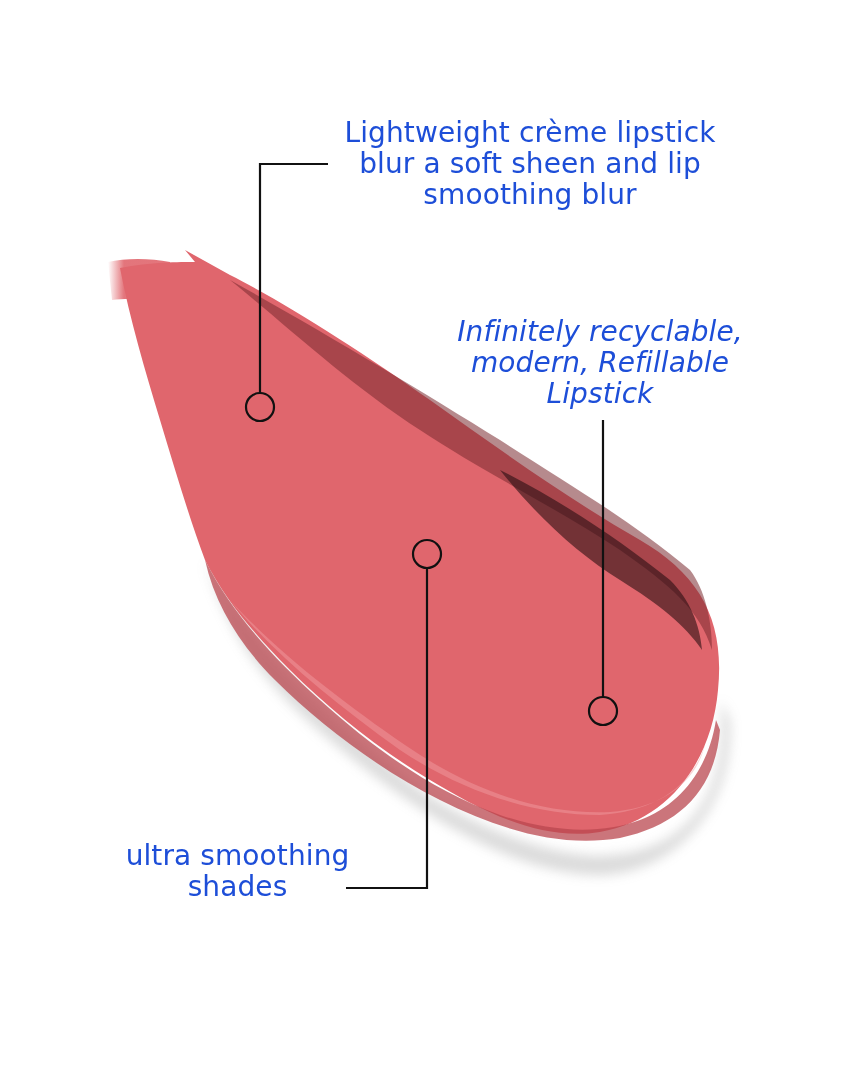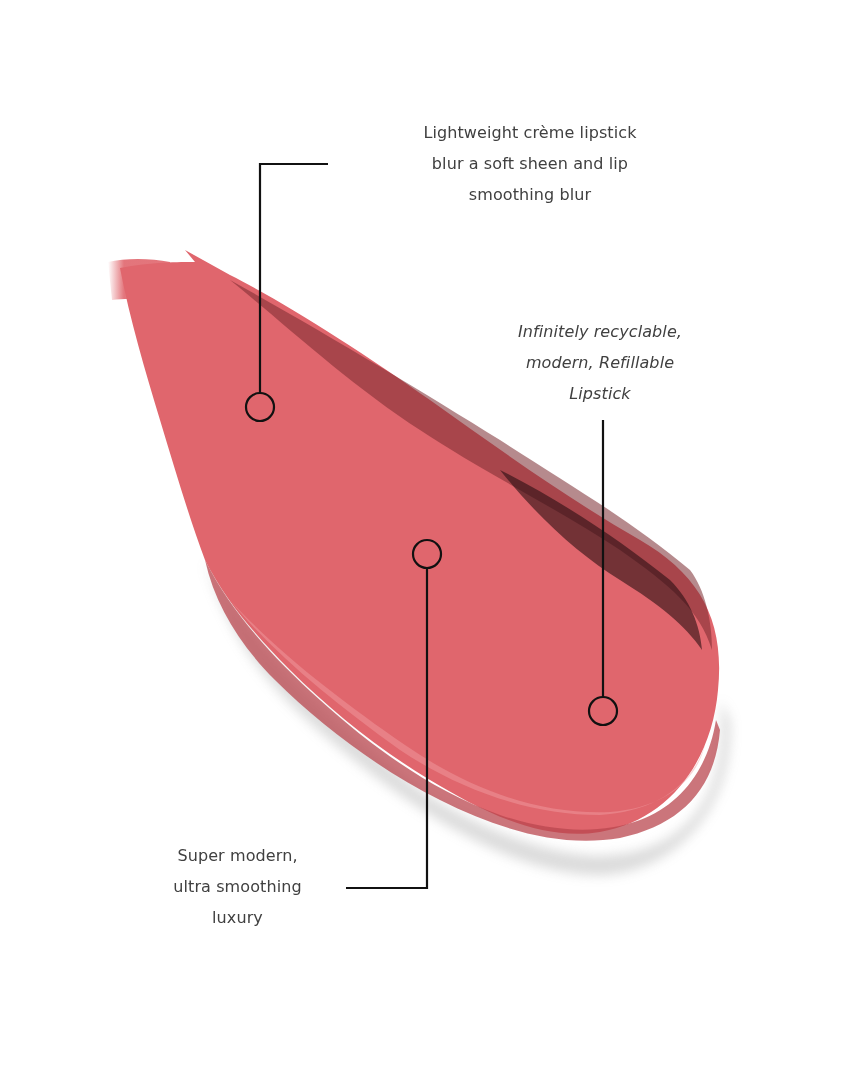--- a/index.html
+++ b/index.html
@@ -1,21 +1,21 @@
 <!DOCTYPE html>
 <html><head>
 <meta charset="utf-8">
 <style>
   html, body { margin: 0; padding: 0; background: #ffffff; }
   body { width: 868px; height: 1085px; position: relative; overflow: hidden; font-family: "DejaVu Sans", "Liberation Sans", sans-serif; }
   #canvas { position: absolute; left: 0; top: 0; width: 868px; height: 1085px; }
   .callout-text {
     position: absolute;
-    color: #404040;
-    font-size: 16px;
+    color: #1d4ed8;
+    font-size: 28px;
     line-height: 31px;
     text-align: center;
     letter-spacing: 0.1px;
     white-space: nowrap;
   }
   .callout-text span { display: block; }
   #c1 { left: 300px; top: 117px; width: 460px; }
   #c2 { left: 455px; top: 316px; width: 290px; font-style: italic; }
   #c3 { left: 100px; top: 840px; width: 275px; }
 </style>
@@ -72,16 +72,15 @@
   <span>smoothing blur</span>
 </div>
 
 <div id="c2" class="callout-text">
   <span>Infinitely recyclable,</span>
   <span>modern, Refillable</span>
   <span>Lipstick</span>
 </div>
 
 <div id="c3" class="callout-text">
-  <span>Super modern,</span>
   <span>ultra smoothing</span>
-  <span>luxury</span>
+  <span>shades</span>
 </div>
 
 </body></html>

